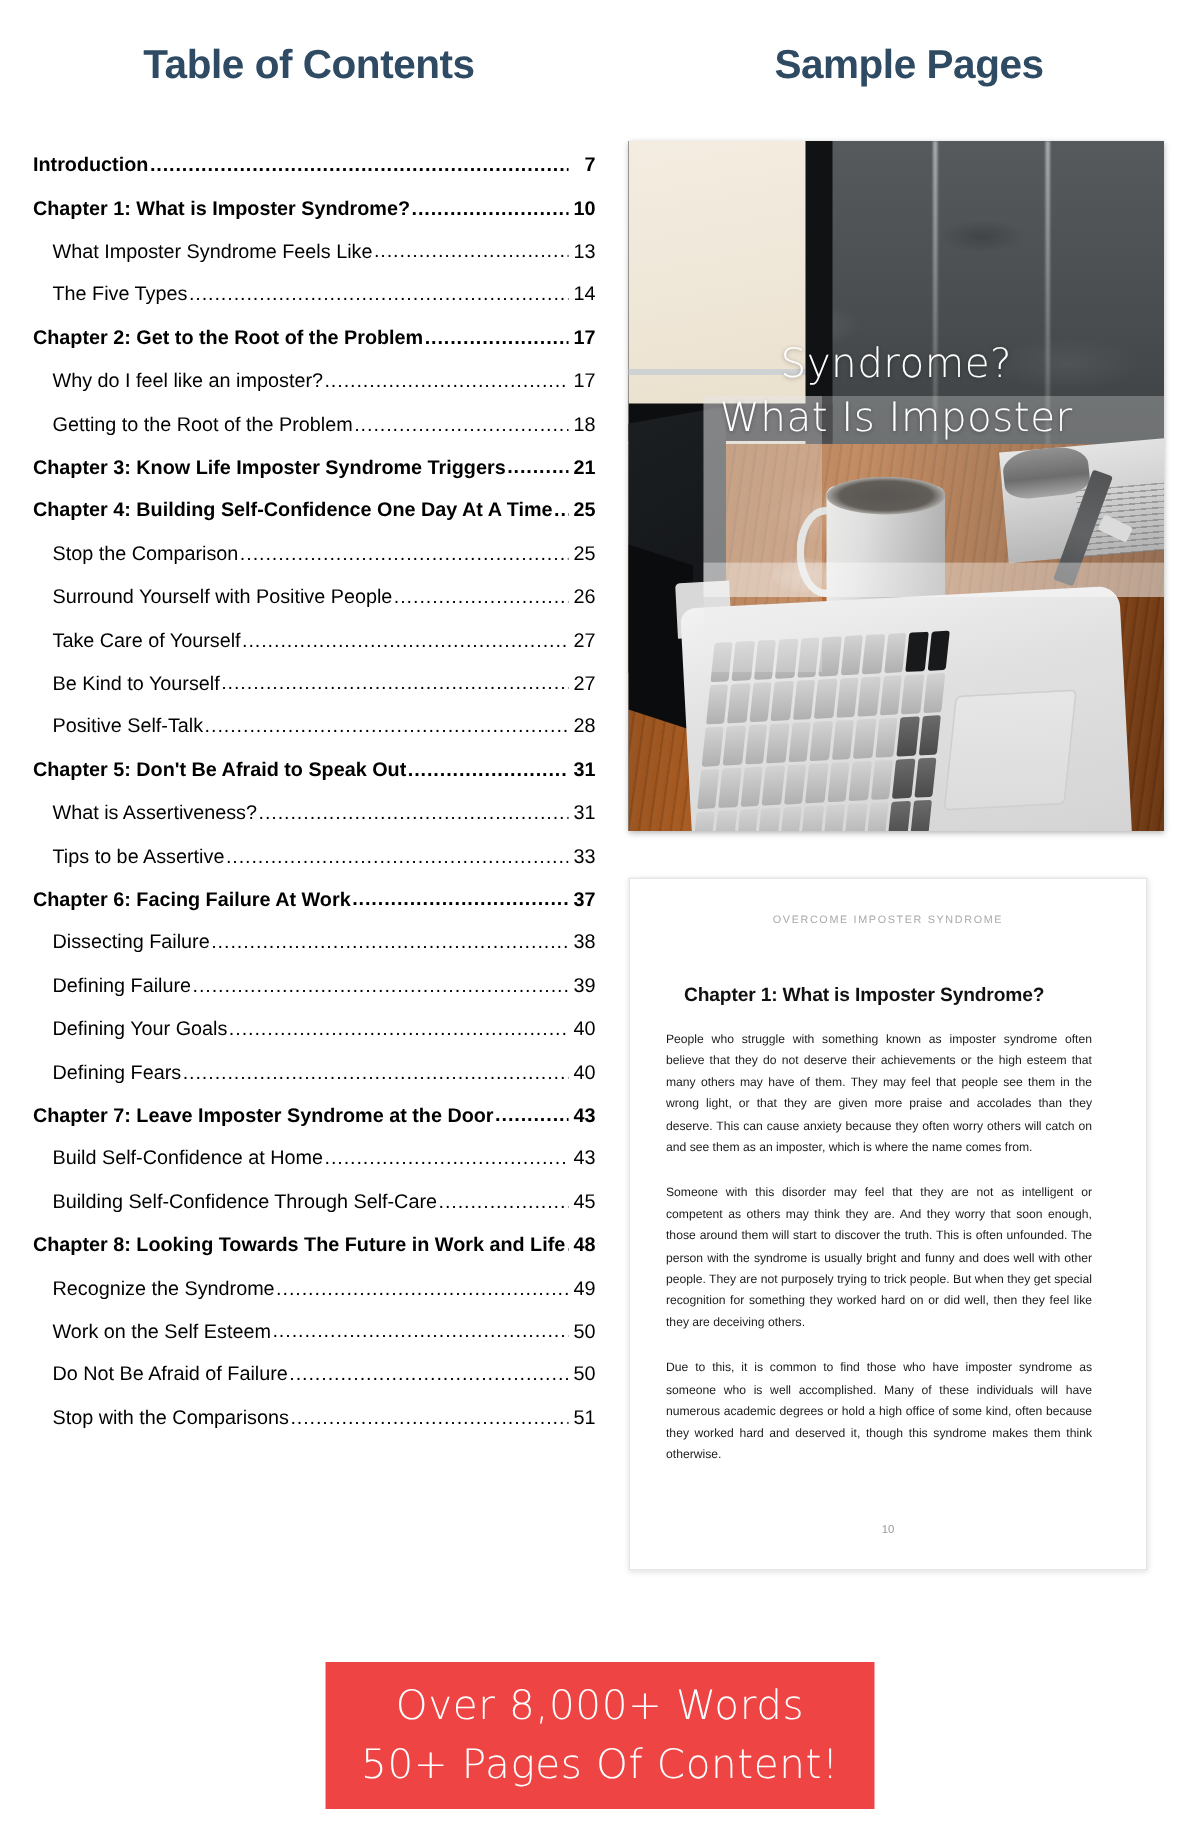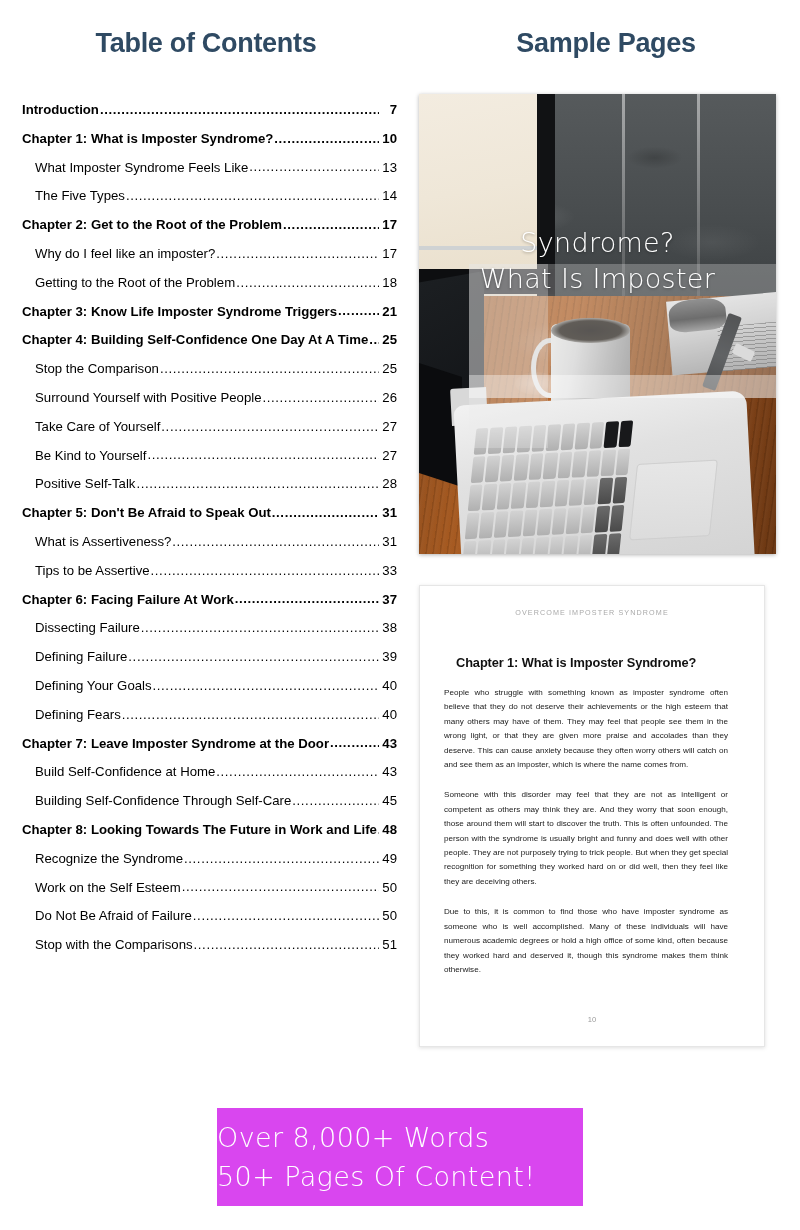--- a/index.html
+++ b/index.html
@@ -314,25 +314,25 @@
     color: #9a9a9a;
   }
 
   
   #bottom-banner {
     position: absolute;
     left: 217px;
     top: 1108px;
     width: 366px;
     height: 98px;
-    background: #d946ef;
+    background: #ef4444;
     color: #ffffff;
     display: flex;
     flex-direction: column;
-    align-items: flex-start;
+    align-items: center;
     justify-content: center;
   }
   .banner-line {
     font-family: "DejaVu Sans", sans-serif;
     font-size: 27px;
     font-weight: 300;
     line-height: 1.45;
     letter-spacing: 0.4px;
   }
 </style>

